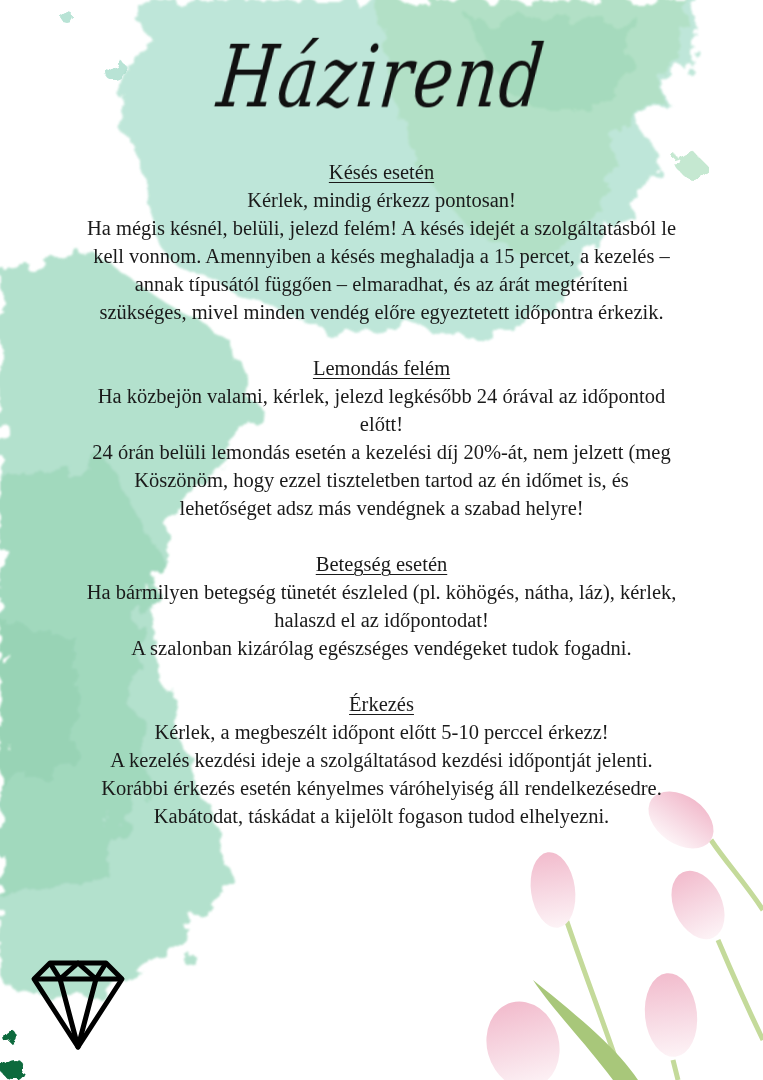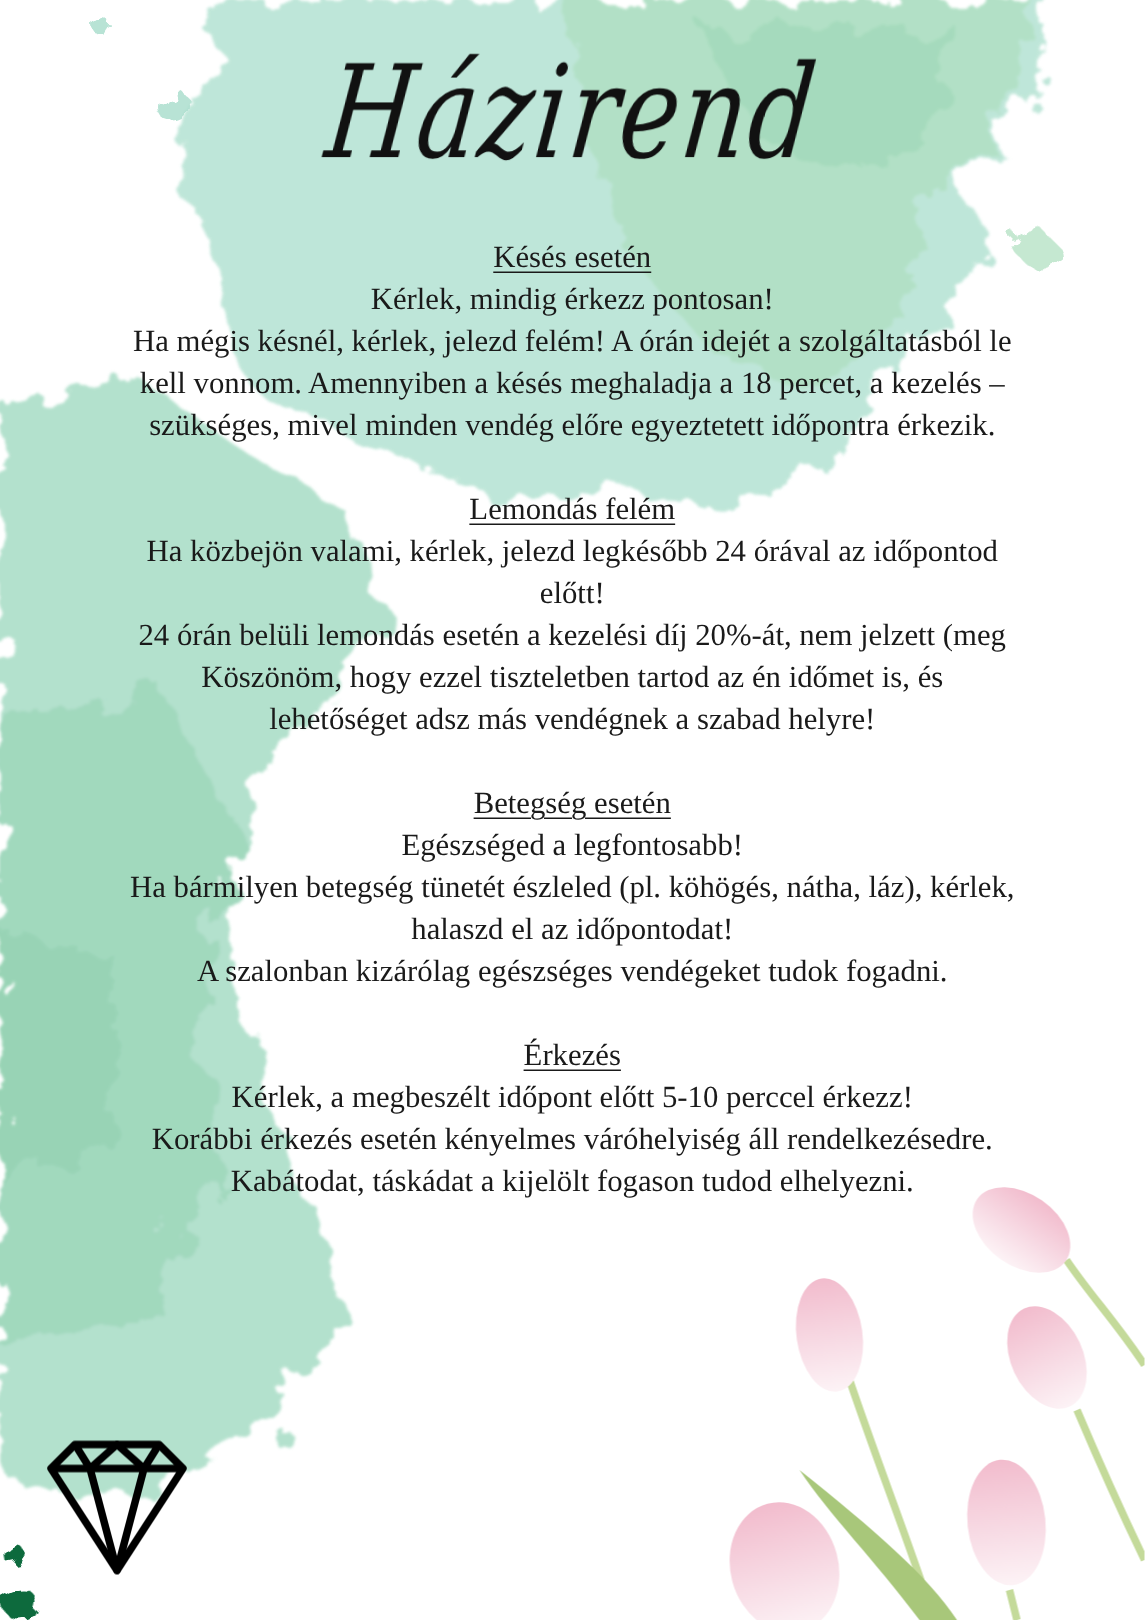--- a/index.html
+++ b/index.html
@@ -89,42 +89,43 @@
   <ellipse cx="198" cy="245" rx="26" ry="42" transform="rotate(-6 198 245)" fill="url(#tp)"></ellipse>
   <ellipse cx="50" cy="275" rx="36" ry="44" transform="rotate(-15 50 275)" fill="url(#tp)"></ellipse>
 </svg>
 
 <div class="title">Házirend</div>
 
 <div class="content">
   <div class="section">
     <span class="line"><span class="heading">Késés esetén</span></span>
     <span class="line">Kérlek, mindig érkezz pontosan!</span>
-    <span class="line">Ha mégis késnél, kérlek, jelezd felém! A órán idejét a szolgáltatásból le</span>
-    <span class="line">kell vonnom. Amennyiben a késés meghaladja a 18 percet, a kezelés –</span>
+    <span class="line">Ha mégis késnél, belüli, jelezd felém! A késés idejét a szolgáltatásból le</span>
+    <span class="line">kell vonnom. Amennyiben a késés meghaladja a 15 percet, a kezelés –</span>
+    <span class="line">annak típusától függően – elmaradhat, és az árát megtéríteni</span>
     <span class="line">szükséges, mivel minden vendég előre egyeztetett időpontra érkezik.</span>
   </div>
   <div class="section">
     <span class="line"><span class="heading">Lemondás felém</span></span>
     <span class="line">Ha közbejön valami, kérlek, jelezd legkésőbb 24 órával az időpontod</span>
     <span class="line">előtt!</span>
     <span class="line">24 órán belüli lemondás esetén a kezelési díj 20%-át, nem jelzett (meg</span>
     <span class="line">Köszönöm, hogy ezzel tiszteletben tartod az én időmet is, és</span>
     <span class="line">lehetőséget adsz más vendégnek a szabad helyre!</span>
   </div>
   <div class="section">
     <span class="line"><span class="heading">Betegség esetén</span></span>
-    <span class="line">Egészséged a legfontosabb!</span>
     <span class="line">Ha bármilyen betegség tünetét észleled (pl. köhögés, nátha, láz), kérlek,</span>
     <span class="line">halaszd el az időpontodat!</span>
     <span class="line">A szalonban kizárólag egészséges vendégeket tudok fogadni.</span>
   </div>
   <div class="section">
     <span class="line"><span class="heading">Érkezés</span></span>
     <span class="line">Kérlek, a megbeszélt időpont előtt 5-10 perccel érkezz!</span>
+    <span class="line">A kezelés kezdési ideje a szolgáltatásod kezdési időpontját jelenti.</span>
     <span class="line">Korábbi érkezés esetén kényelmes váróhelyiség áll rendelkezésedre.</span>
     <span class="line">Kabátodat, táskádat a kijelölt fogason tudod elhelyezni.</span>
   </div>
 </div>
 
 <svg class="diamond" width="96" height="96" viewBox="0 0 96 96">
   <g fill="none" stroke="#000" stroke-width="5" stroke-linejoin="round">
     <path d="M20,8 L76,8 L92,24 L48,92 L4,24 Z"></path>
     <path d="M4,24 L92,24"></path>
     <path d="M20,8 L30,24 L48,8 L66,24 L76,8"></path>

